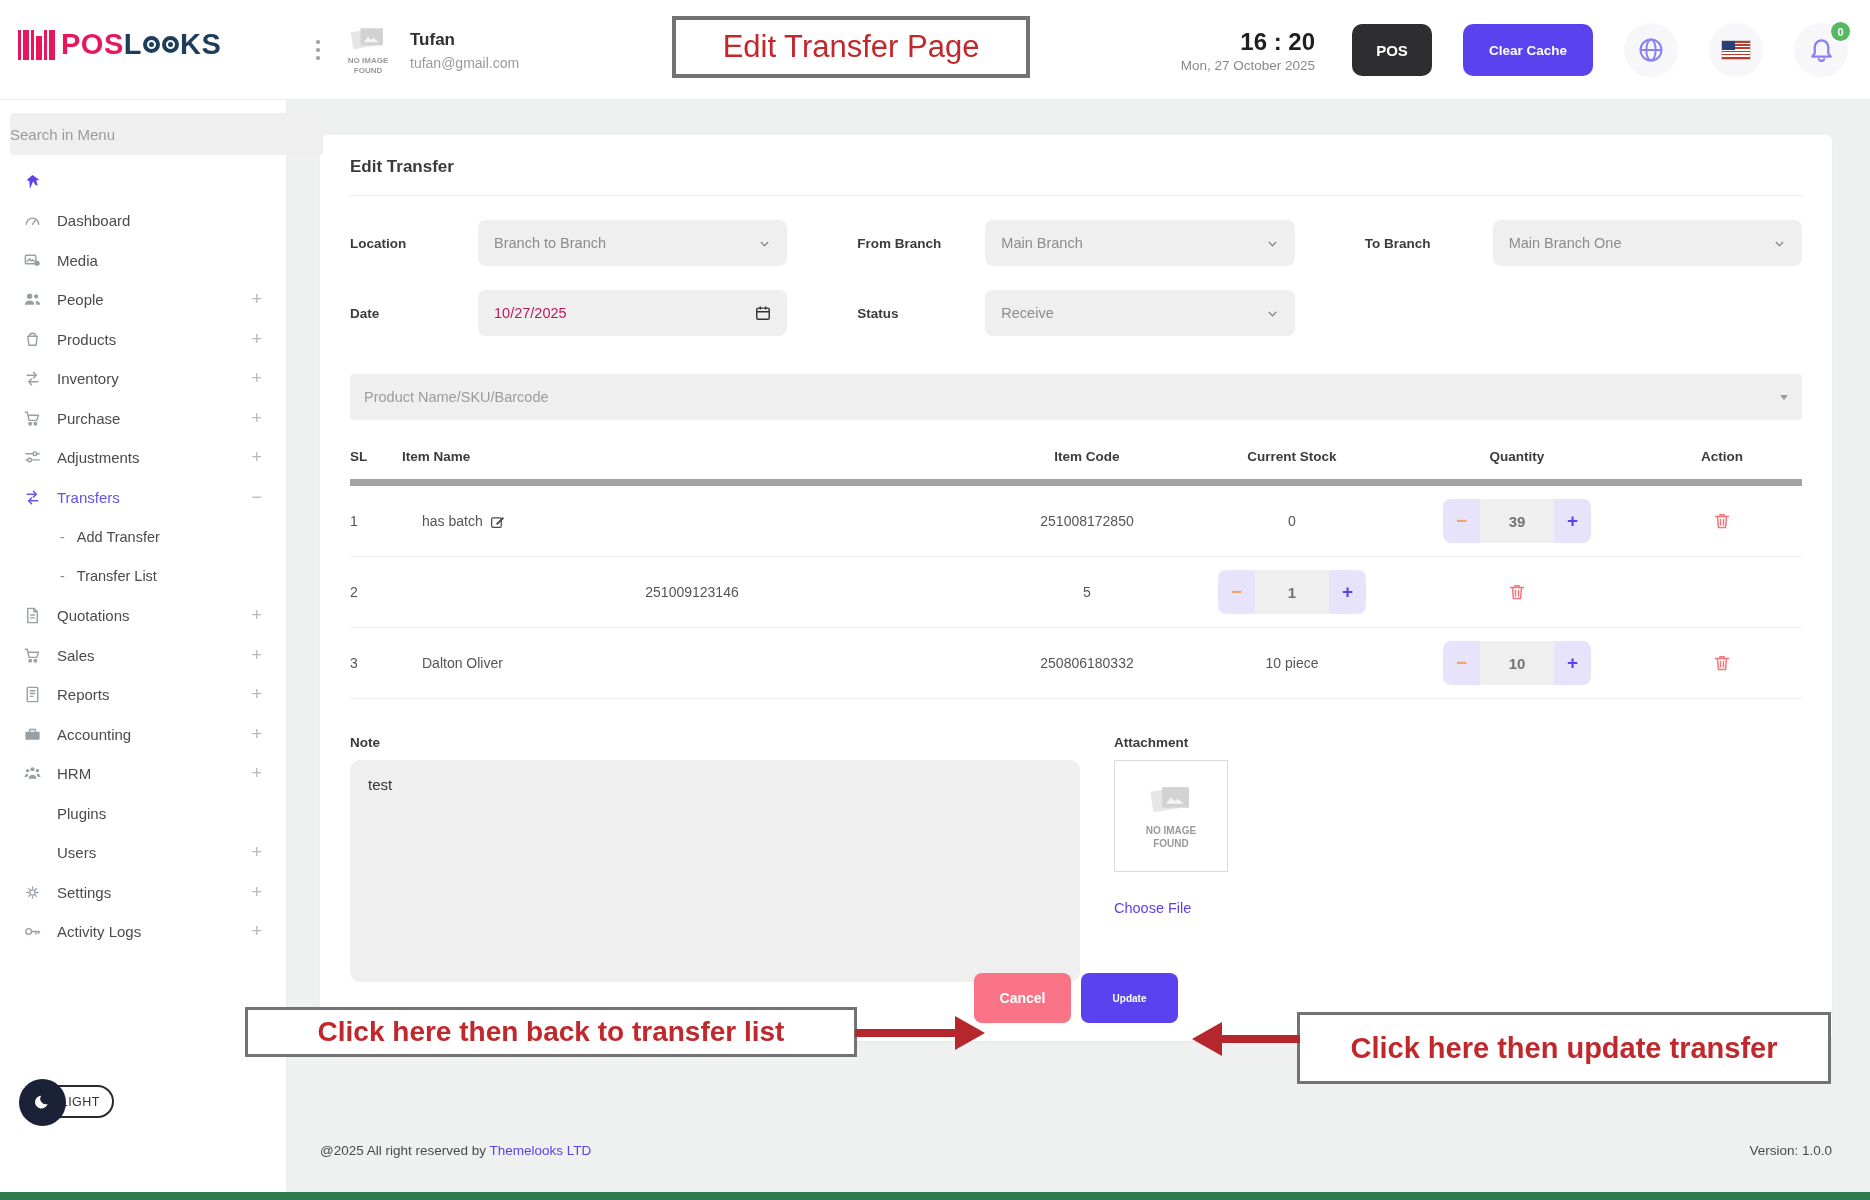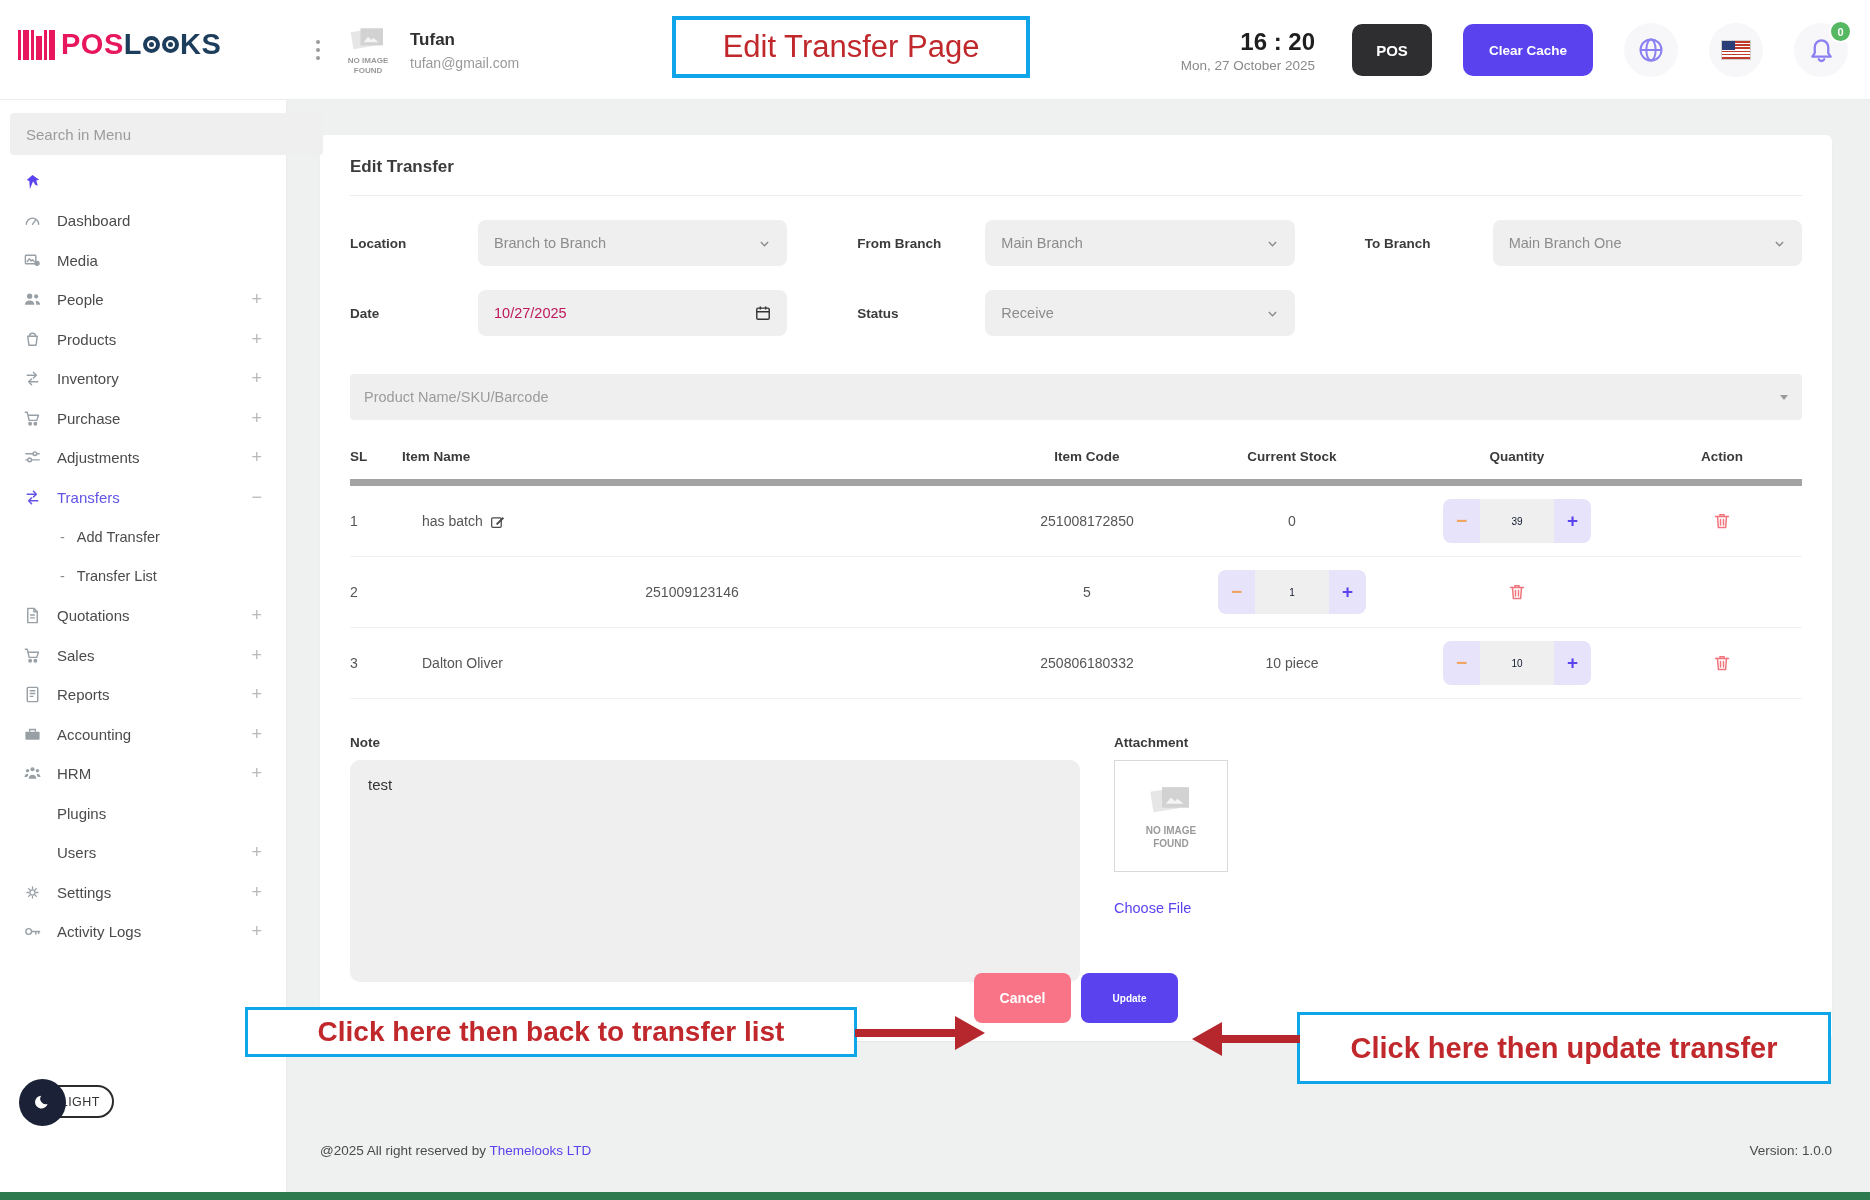--- a/index.html
+++ b/index.html
@@ -28,34 +28,34 @@
   .time { font-size:24px; font-weight:bold; color:#1f1f1f; }
   .date { font-size:13.5px; color:#8a8a8a; margin-top:2px; }
   .btn-pos { width:80px; height:52px; background:#2e2e30; color:#fff; border:none; border-radius:10px; font-weight:bold; font-size:15px; cursor:pointer; font-family:inherit; }
   .btn-cache { width:130px; height:52px; background:#5a43ee; color:#fff; border:none; border-radius:10px; font-weight:bold; font-size:13.5px; cursor:pointer; font-family:inherit; }
   .hcircle { width:54px; height:54px; border-radius:50%; background:#f7f7f9; display:flex; align-items:center; justify-content:center; position:relative; cursor:pointer; }
   .flag { width:30px; height:20px; position:relative; background:repeating-linear-gradient(180deg,#c0392b 0 1.6px,#fff 1.6px 3.2px); border:1px solid #d0d0d0; }
   .flag::before { content:""; position:absolute; left:0; top:0; width:13px; height:9px; background:#2c3e77; }
   .badge { position:absolute; top:-3px; right:-4px; width:23px; height:23px; border-radius:50%; background:#57b863; color:#fff; font-size:11px; font-weight:bold; display:flex; align-items:center; justify-content:center; border:2px solid #fff; }
 
   
-  .ann { position:absolute; border:4px solid #0ea5e9; background:#fff; color:#c0282c; display:flex; align-items:center; justify-content:center; z-index:30; }
+  .ann { position:absolute; border:4px solid #737373; background:#fff; color:#c0282c; display:flex; align-items:center; justify-content:center; z-index:30; }
   .ann-top { left:672px; top:16px; width:358px; height:62px; font-size:31px; }
   .ann-left { left:245px; top:1007px; width:612px; height:50px; border-width:3px; font-size:28px; font-weight:bold; }
   .ann-right { left:1297px; top:1012px; width:534px; height:72px; border-width:3px; font-size:29px; font-weight:bold; }
   .arrow-line { position:absolute; background:#b5272d; height:8px; z-index:30; }
   .arrow-head { position:absolute; width:0; height:0; border-style:solid; z-index:30; }
   .al1 { left:855px; top:1029px; width:102px; }
   .ah1 { left:955px; top:1016px; border-width:17px 0 17px 30px; border-color:transparent transparent transparent #b5272d; }
   .ah2 { left:1192px; top:1022px; border-width:17px 30px 17px 0; border-color:transparent #b5272d transparent transparent; }
   .al2 { left:1220px; top:1035px; width:80px; }
 
   
   .sidebar { position:absolute; top:100px; left:0; width:287px; bottom:8px; background:#fff; border-right:1px solid #ececec; z-index:4; }
-  .side-search { margin:13px 10px 8px 10px; height:42px; background:#efefef; border:none; border-radius:4px; width:313px; padding:0 16px; font-size:15px; color:#555; font-family:inherit; outline:none; }
+  .side-search { margin:13px 10px 8px 10px; height:42px; background:#efefef; border:none; border-radius:4px; width:313px; padding:0 0; font-size:15px; color:#555; font-family:inherit; outline:none; }
   .side-search::placeholder { color:#9b9b9b; }
   .pin-row { height:38px; display:flex; align-items:center; padding-left:22px; color:#5a43ee; }
   .menu-item { height:39.5px; display:flex; align-items:center; padding:0 24px 0 22px; color:#4b4b4b; font-size:15px; cursor:pointer; }
   .menu-item .ico { width:20px; margin-right:15px; color:#98a0a6; display:flex; align-items:center; justify-content:center; }
   .menu-item .lbl { flex:1; }
   .menu-item .sfx { color:#b9b9b9; font-size:18px; font-weight:normal; }
   .menu-item.active, .menu-item.active .ico { color:#6254e4; }
   .menu-sub { height:39.5px; display:flex; align-items:center; padding-left:60px; color:#4b4b4b; font-size:14.5px; cursor:pointer; }
   .menu-sub .dash { color:#8a8a8a; margin-right:12px; }
   .theme-toggle { position:absolute; left:22px; top:985px; width:92px; height:33px; border:2px solid #2b2b2b; border-radius:17px; background:#fff; display:flex; align-items:center; justify-content:flex-end; padding-right:12px; cursor:pointer; }
@@ -78,21 +78,21 @@
   .tgrid { display:grid; grid-template-columns:52px minmax(0,1fr) 210px 200px 250px 160px; align-items:center; }
   .thead { margin-top:14px; padding:15px 0; border-bottom:7px solid #a3a3a3; font-size:13.5px; font-weight:bold; color:#3b3b3b; }
   .tc { text-align:center; }
   .trow { min-height:71px; border-bottom:1px solid #f1f1f1; font-size:14px; color:#555; }
   .name-cell { display:flex; align-items:center; gap:7px;margin-left:20px; }
   .edit-ic { color:#4a4a4a; display:flex; cursor:pointer; }
   .stepper { width:148px; height:44px; margin:0 auto; display:flex; border-radius:8px; overflow:hidden; }
   .step-btn { width:37px; background:#e7e3fb; border:none; font-size:19px; font-weight:bold; display:flex; align-items:center; justify-content:center; cursor:pointer; font-family:inherit; }
   .step-minus { color:#f0a35e; }
   .step-plus { color:#5b43ee; }
-  .step-val { width:74px; background:#efefef; display:flex; align-items:center; justify-content:center; font-size:10px; color:#0f172a; }
+  .step-val { width:74px; background:#efefef; display:flex; align-items:center; justify-content:center; font-size:15px; color:#737373;font-weight:bold; }
   .trash-btn { background:none; border:none; cursor:pointer; display:flex; margin:0 auto; color:#f2757d; }
   .note-row { margin-top:36px; display:flex; gap:34px; }
   .note-col { width:730px; }
   .sec-label { font-size:13.5px; font-weight:bold; color:#3b3b3b; margin-bottom:10px; }
   .note-area { width:100%; height:222px; background:#efefef; border:none; border-radius:10px; padding:16px 18px; font-size:15px; color:#333; font-family:inherit; resize:none; outline:none; }
   .attach-box { width:114px; height:112px; border:1px solid #d9d9d9; display:flex; flex-direction:column; align-items:center; justify-content:center; gap:6px; }
   .attach-cap { font-size:10px; font-weight:bold; color:#9a9a9a; text-align:center; line-height:1.3; }
   .choose-file { margin-top:28px; font-size:14.5px; color:#5a43ee; cursor:pointer; display:inline-block; }
   .btn-row { position:absolute; left:0; right:0; bottom:18px; display:flex; justify-content:center; gap:10px; }
   .btn-cancel { width:97px; height:50px; background:#f87486; color:#fff; border:none; border-radius:8px; font-size:14px; font-weight:bold; cursor:pointer; font-family:inherit; }

